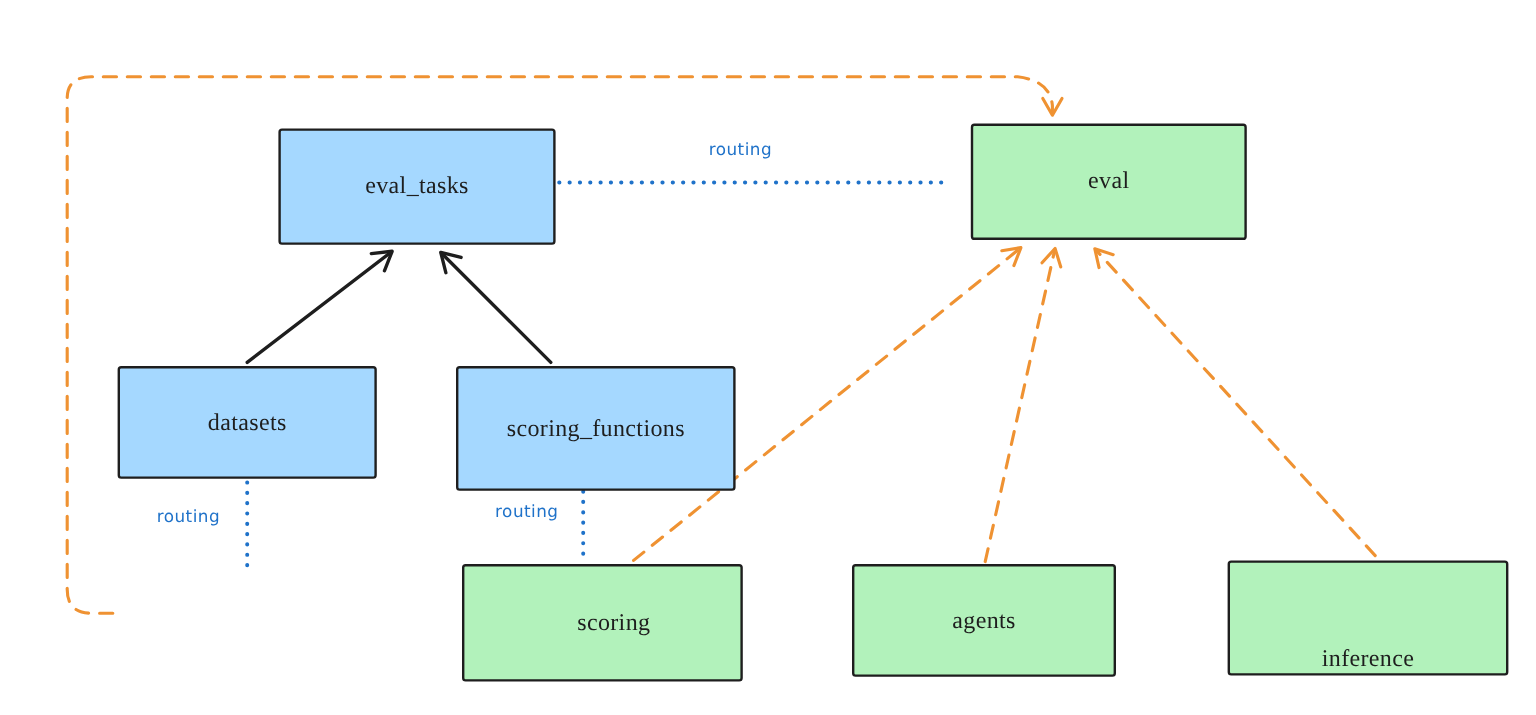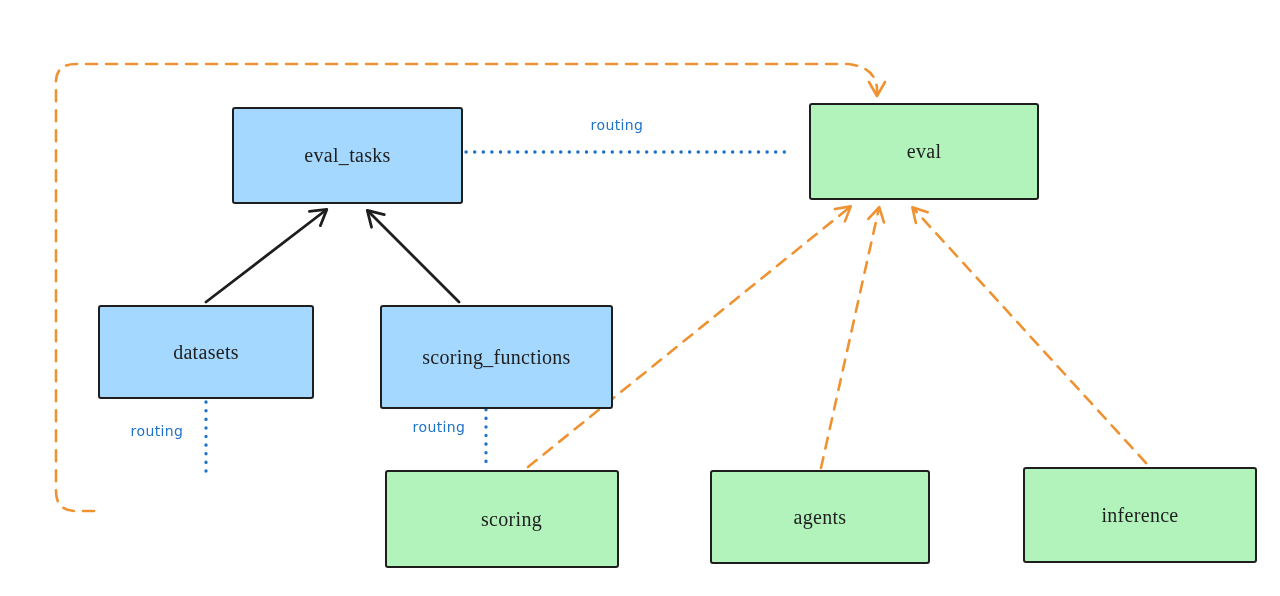--- a/index.html
+++ b/index.html
@@ -43,21 +43,21 @@
   .node.registry { background: var(--registry-fill, #a5d8ff); }
   .node.api      { background: var(--api-fill, #b2f2bb); }
 
   .n-eval-tasks        { left: 232px; top: 107px; width: 231px; height: 97px; }
   .n-eval              { left: 809px; top: 103px; width: 230px; height: 97px; }
   .n-datasets          { left:  98px; top: 305px; width: 216px; height: 94px; }
   .n-scoring-functions { left: 380px; top: 305px; width: 233px; height: 104px; }
   .n-datasetio         { left:  95px; top: 475px; width: 233px; height: 98px; }
   .n-scoring           { left: 385px; top: 470px; width: 234px; height: 98px; padding-left: 19px; }
   .n-agents            { left: 710px; top: 470px; width: 220px; height: 94px; }
-  .n-inference         { left: 1023px; top: 467px; width: 234px; height: 96px; }
+  .n-inference         { left: 1023px; top: 467px; width: 234px; height: 96px; align-items: flex-end; }
 
   .edge-label {
     position: absolute;
     transform: translateX(-50%);
     color: var(--routing-blue, #1f72c9);
     font-size: 14px;
     letter-spacing: 0.4px;
     white-space: nowrap;
   }
   .l-routing-top  { left: 617px; top: 117px; }

